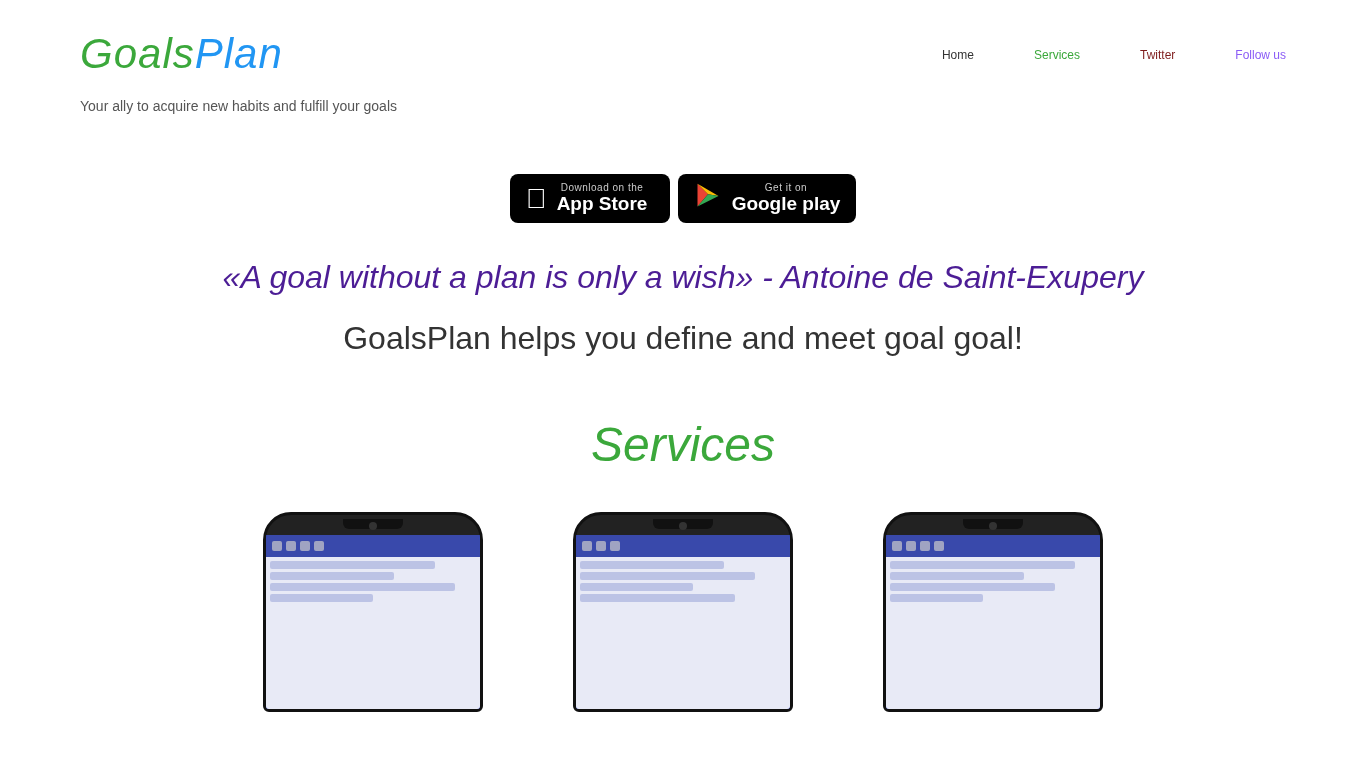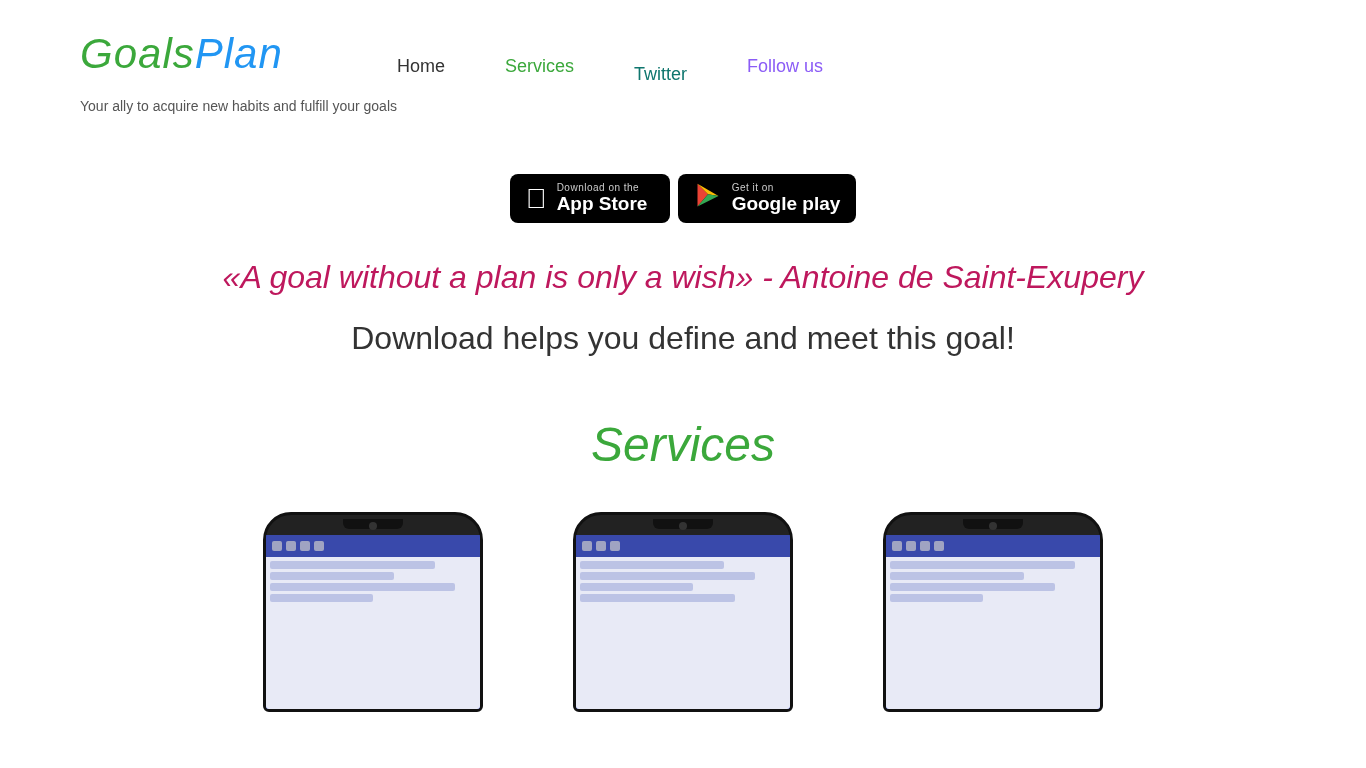--- a/index.html
+++ b/index.html
@@ -13,20 +13,21 @@
       background: #fff;
       color: #333;
       width: 1366px;
       min-height: 768px;
       overflow-x: hidden;
     }
 
     header {
       display: flex;
       align-items: flex-start;
+      justify-content: space-between;
       padding: 30px 80px 20px 80px;
       border-bottom: none;
     }
 
     .logo-block {
       display: flex;
       flex-direction: column;
     }
 
     .logo-text {
@@ -53,36 +54,35 @@
     }
 
     nav {
       display: flex;
       align-items: center;
       gap: 60px;
       margin-top: 18px;
     }
 
     .nav-item {
-      font-size: 18px;
+      font-size: 12px;
       text-decoration: none;
       cursor: pointer;
     }
 
     .nav-item-home {
       color: #333;
     }
 
     .nav-item-services {
       color: #3ba83b;
     }
 
     .nav-item-twitter {
-      color: #0f766e;
-      margin-top: 16px;
+      color: #7f1d1d;
     }
 
     .nav-item-follow {
       color: #8b5cf6;
     }
 
     main {
       display: flex;
       flex-direction: column;
       align-items: center;
@@ -109,20 +109,21 @@
     }
 
     .store-btn-icon {
       font-size: 28px;
       line-height: 1;
     }
 
     .store-btn-text {
       display: flex;
       flex-direction: column;
+      align-items: center;
     }
 
     .store-btn-sub {
       font-size: 10px;
       color: #ccc;
       letter-spacing: 0.5px;
     }
 
     .store-btn-name {
       font-size: 19px;
@@ -130,21 +131,21 @@
       white-space: nowrap;
     }
 
     .google-play-icon {
       width: 28px;
       height: 28px;
     }
 
     .quote-text {
       font-size: 32px;
-      color: #be185d;
+      color: #4c1d95;
       text-align: center;
       margin-bottom: 24px;
       font-style: italic;
     }
 
     .tagline-main {
       font-size: 32px;
       color: #333;
       text-align: center;
       margin-bottom: 60px;
@@ -304,21 +305,21 @@
         </svg>
       </span>
       <div class="store-btn-text">
         <span class="store-btn-sub">Get it on</span>
         <span class="store-btn-name">Google play</span>
       </div>
     </a>
   </div>
 
   <div class="quote-text">«A goal without a plan is only a wish» - Antoine de Saint-Exupery</div>
-  <div class="tagline-main">Download helps you define and meet this goal!</div>
+  <div class="tagline-main">GoalsPlan helps you define and meet goal goal!</div>
 
   <div class="services-section">
     <div class="services-title">Services</div>
 
     <div class="phones-row">
 
       <div class="phone-mockup">
         <div class="phone-shell">
           <div class="phone-camera"></div>
           <div class="phone-notch"></div>

